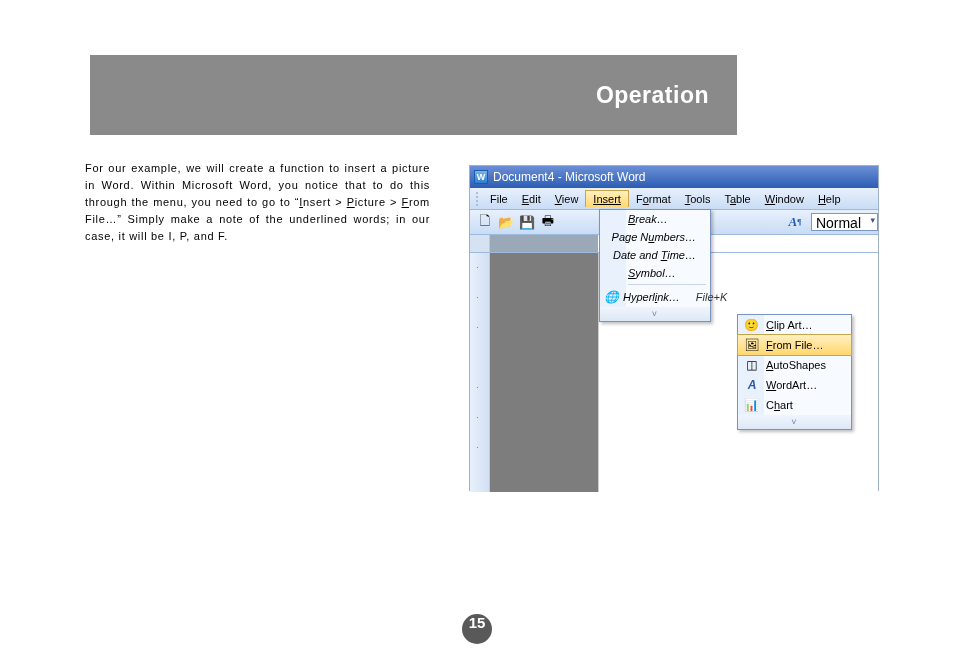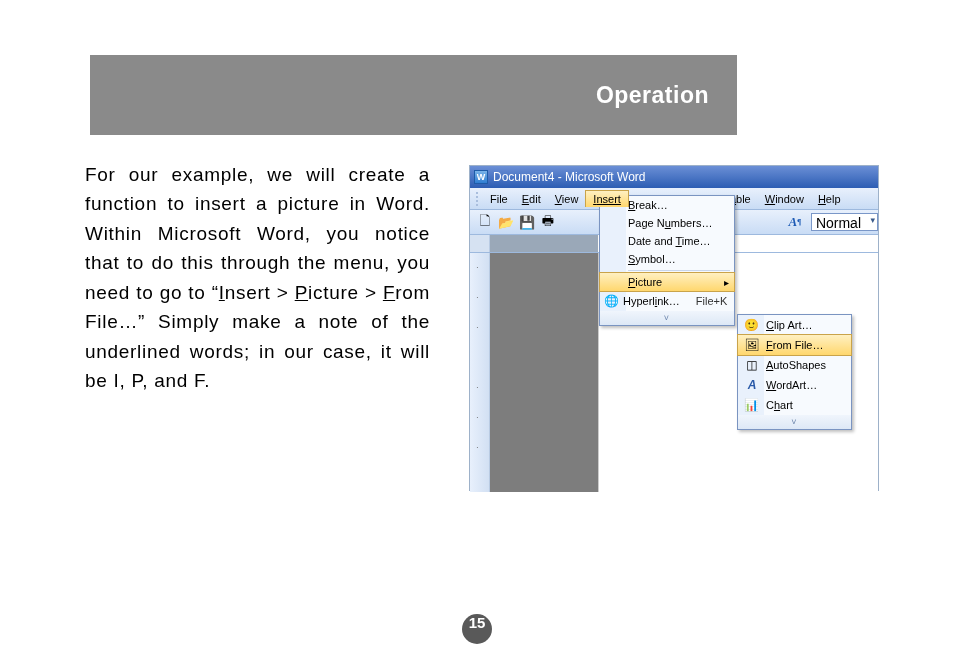--- a/index.html
+++ b/index.html
@@ -27,21 +27,21 @@
     color: #fff;
     font-size: 23px;
     font-weight: bold;
     letter-spacing: 0.5px;
   }
   .body-text {
     position: absolute;
     left: 85px;
     top: 160px;
     width: 345px;
-    font-size: 19px;
+    font-size: 11px;
     line-height: 1.55;
     color: #000;
     letter-spacing: 0.7px;
     text-align: justify;
   }
   .u { text-decoration: underline; }
 
   .page-num {
     position: absolute;
     left: 462px;
@@ -208,21 +208,21 @@
   }
   .dd-arrow::after {
     content:"▸"; position:absolute; right:5px; font-size:10px;
   }
   .dd-shortcut { margin-left:16px; color:#333;}
   .dd-expand {
     display:flex; justify-content:center; padding:2px 0;
     background:linear-gradient(#f0f5fc,#dde8f6);
   }
   .dd-expand span{ font-size:9px; letter-spacing:1px; color:#6a83aa;}
-  .insert-dd { left:129px; top:29px; width:136px;}
+  .insert-dd { left:129px; top:43px; width:112px;font-style:italic;}
   .picture-dd { left:267px; top:148px; width:115px;}
   .a4-icon { color:#1e5bb5; font-weight:bold; font-family:"Times New Roman",serif; font-style:italic;}
 </style>
 </head>
 <body>
 
 <div class="header-bar">
   <span class="header-title">Operation</span>
 </div>
 
@@ -311,24 +311,20 @@
     </div>
     <div class="dd-item">
       <span class="dd-icon"></span>
       <span class="dd-label">Date and <span class="u">T</span>ime…</span>
     </div>
     <div class="dd-item">
       <span class="dd-icon"></span>
       <span class="dd-label"><span class="u">S</span>ymbol…</span>
     </div>
     <div class="dd-sep"></div>
-    <div class="dd-item hover dd-arrow">
-      <span class="dd-icon"></span>
-      <span class="dd-label"><span class="u">P</span>icture</span>
-    </div>
     <div class="dd-item">
       <span class="dd-icon">
           <span>🌐</span>
         </span>
       <span class="dd-label">Hyperl<span class="u">i</span>nk…</span>
       <span class="dd-shortcut">File+K</span>
     </div>
     <div class="dd-expand">
         <span>˅</span>
       </div>

